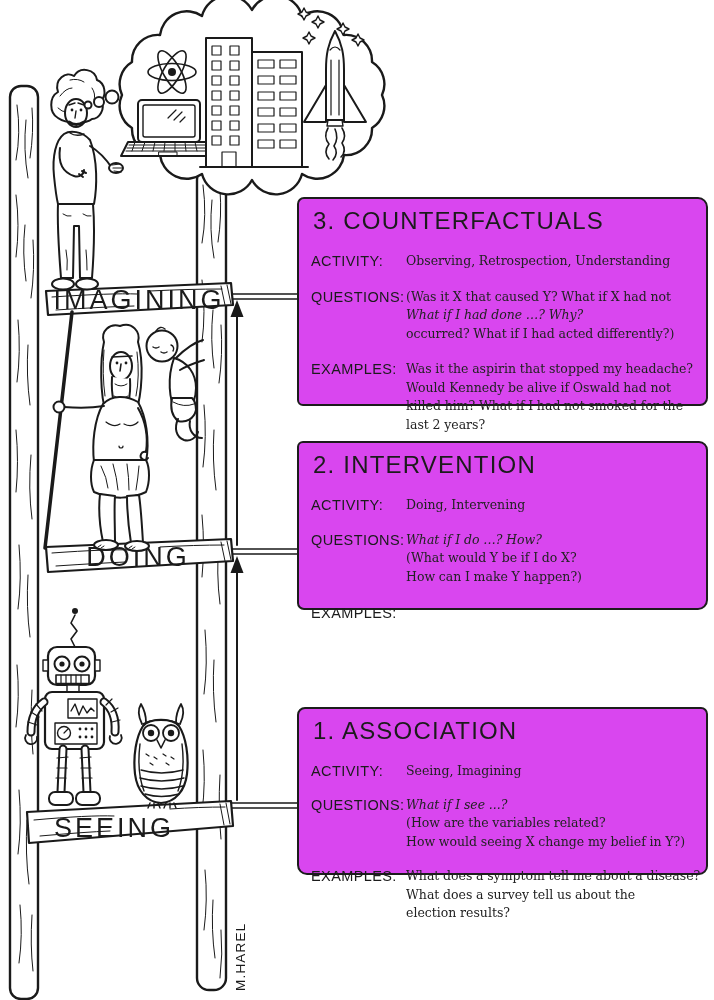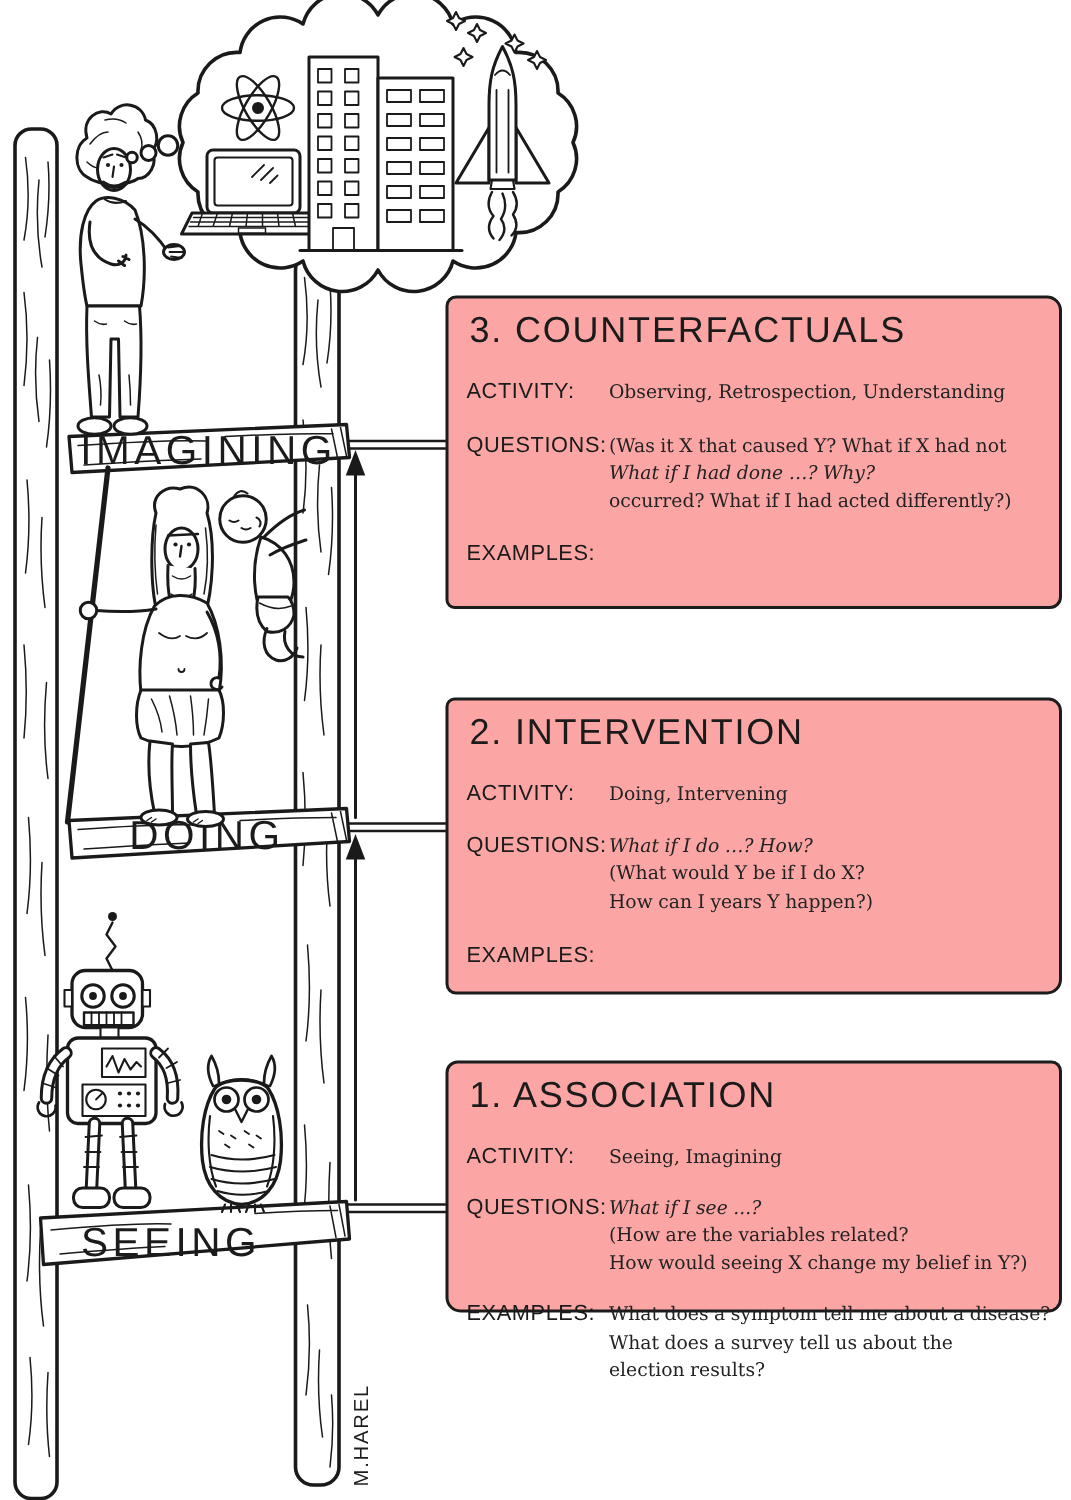--- a/index.html
+++ b/index.html
@@ -1,23 +1,23 @@
 <!DOCTYPE html>
 <html><head>
 <meta charset="utf-8">
 <style>
   html,body{margin:0;padding:0;background:#fff;}
   .canvas{position:relative;width:714px;height:1000px;background:#fff;overflow:hidden;
           font-family:"Liberation Sans",sans-serif;color:#1b1b1b;}
   svg.illustration{position:absolute;left:0;top:0;}
 
-  .panel{position:absolute;left:297px;width:411px;background:#fca5a5;border:2.5px solid #1c1c1c;
+  .panel{position:absolute;left:297px;width:411px;background:#d946ef;border:2.5px solid #1c1c1c;
          box-sizing:border-box;padding:6px 8px 6px 12px;}
   #panel-counterfactuals{top:197px;height:209px;border-radius:7px 10px 8px 6px;}
-  #panel-intervention{top:465px;height:198px;border-radius:6px 9px 10px 7px;}
+  #panel-intervention{top:441px;height:169px;border-radius:6px 9px 10px 7px;}
   #panel-association{top:707px;height:168px;border-radius:8px 7px 9px 10px;}
 
   .panel-title{font-size:24px;font-weight:400;letter-spacing:1.2px;margin:2px 0 7px 2px;white-space:nowrap;}
   .row{display:flex;align-items:flex-start;margin-top:17px;}
   .row-label{flex:0 0 95px;font-size:14.5px;letter-spacing:.4px;padding-top:1px;}
   .row-content{font-family:"DejaVu Serif",serif;font-size:12.5px;line-height:18.5px;color:#222;
                word-spacing:-.3px;}
   .row-content .line{white-space:nowrap;}
   .q-lead{font-style:italic;}
 </style>
@@ -295,37 +295,43 @@
   <div class="row">
     <span class="row-label">QUESTIONS:</span>
     <div class="row-content">
       <div class="line">(Was it X that caused Y? What if X had not</div>
       <div class="line q-lead">What if I had done …? Why?</div>
       <div class="line">occurred? What if I had acted differently?)</div>
     </div>
   </div>
   <div class="row">
     <span class="row-label">EXAMPLES:</span>
+    <div class="row-content">
+      <div class="line">Was it the aspirin that stopped my headache?</div>
+      <div class="line">Would Kennedy be alive if Oswald had not</div>
+      <div class="line">killed him? What if I had not smoked for the</div>
+      <div class="line">last 2 years?</div>
+    </div>
   </div>
 </div>
 
 <div class="panel" id="panel-intervention">
   <div class="panel-title">2. INTERVENTION</div>
   <div class="row">
     <span class="row-label">ACTIVITY:</span>
     <div class="row-content">
       <div class="line">Doing, Intervening</div>
     </div>
   </div>
   <div class="row" style="margin-top:16px;">
     <span class="row-label">QUESTIONS:</span>
     <div class="row-content">
       <div class="line q-lead">What if I do …? How?</div>
       <div class="line">(What would Y be if I do X?</div>
-      <div class="line">How can I years Y happen?)</div>
+      <div class="line">How can I make Y happen?)</div>
     </div>
   </div>
   <div class="row" style="margin-top:18px;">
     <span class="row-label">EXAMPLES:</span>
   </div>
 </div>
 
 <div class="panel" id="panel-association">
   <div class="panel-title">1. ASSOCIATION</div>
   <div class="row">

